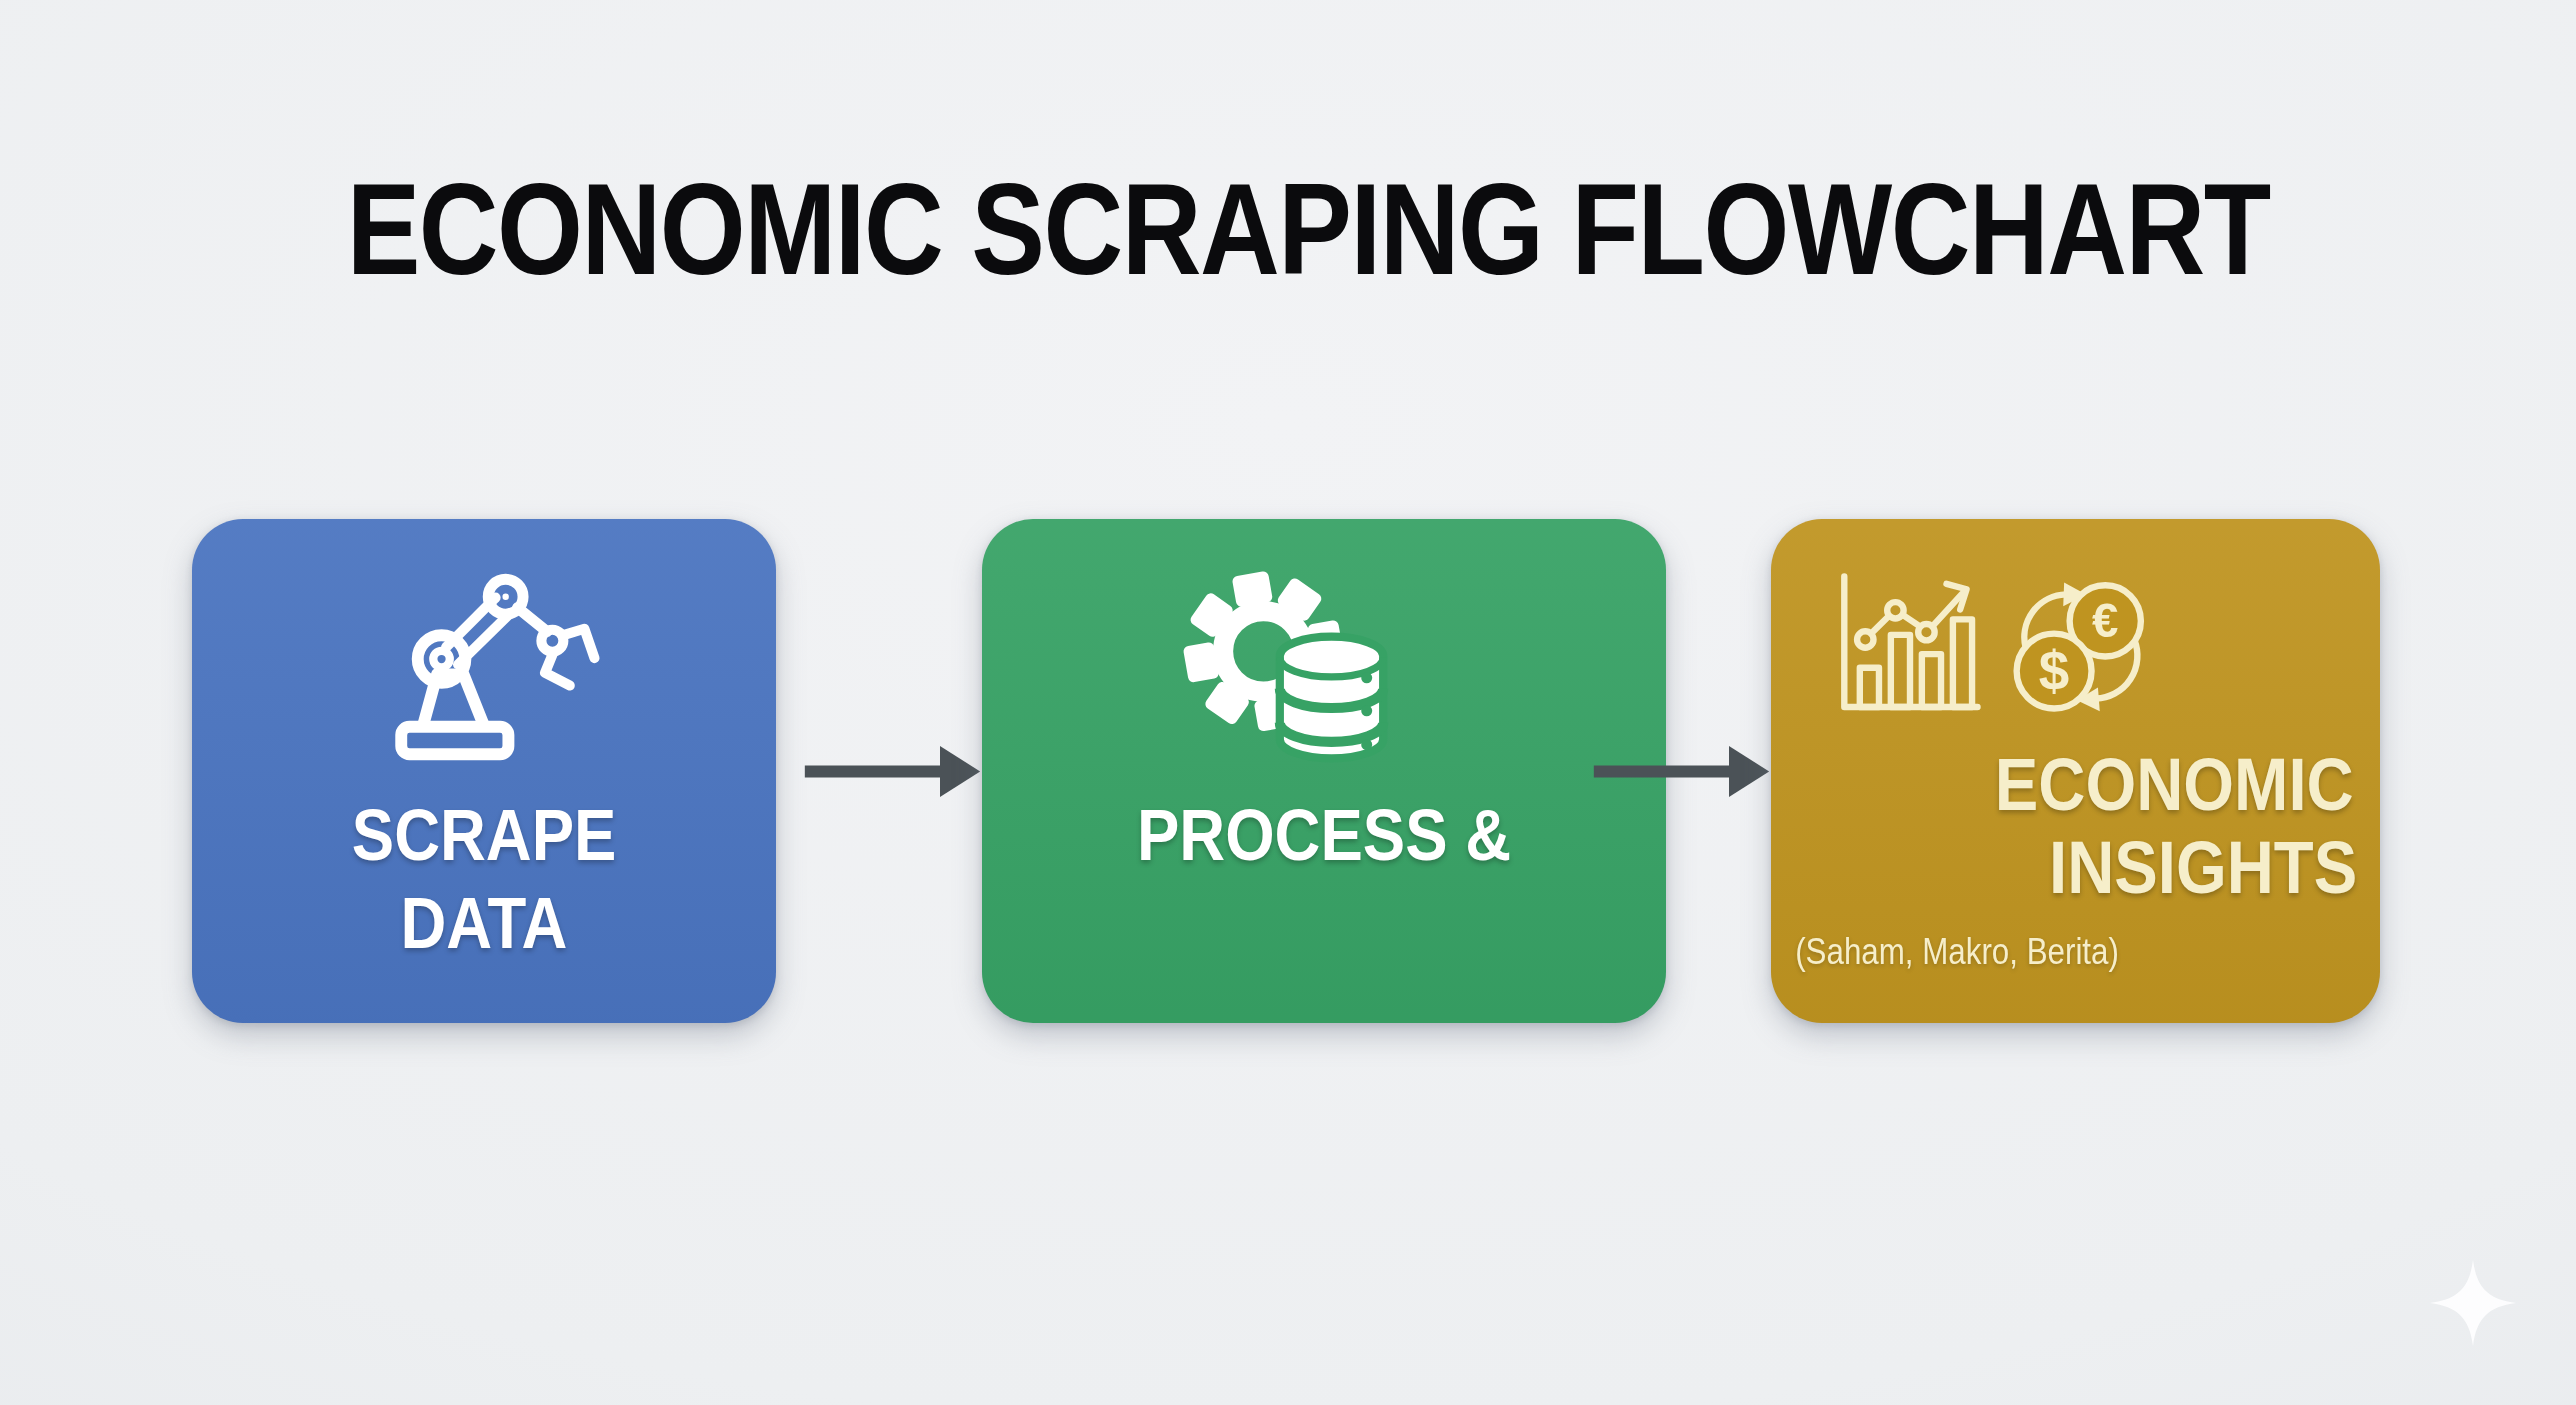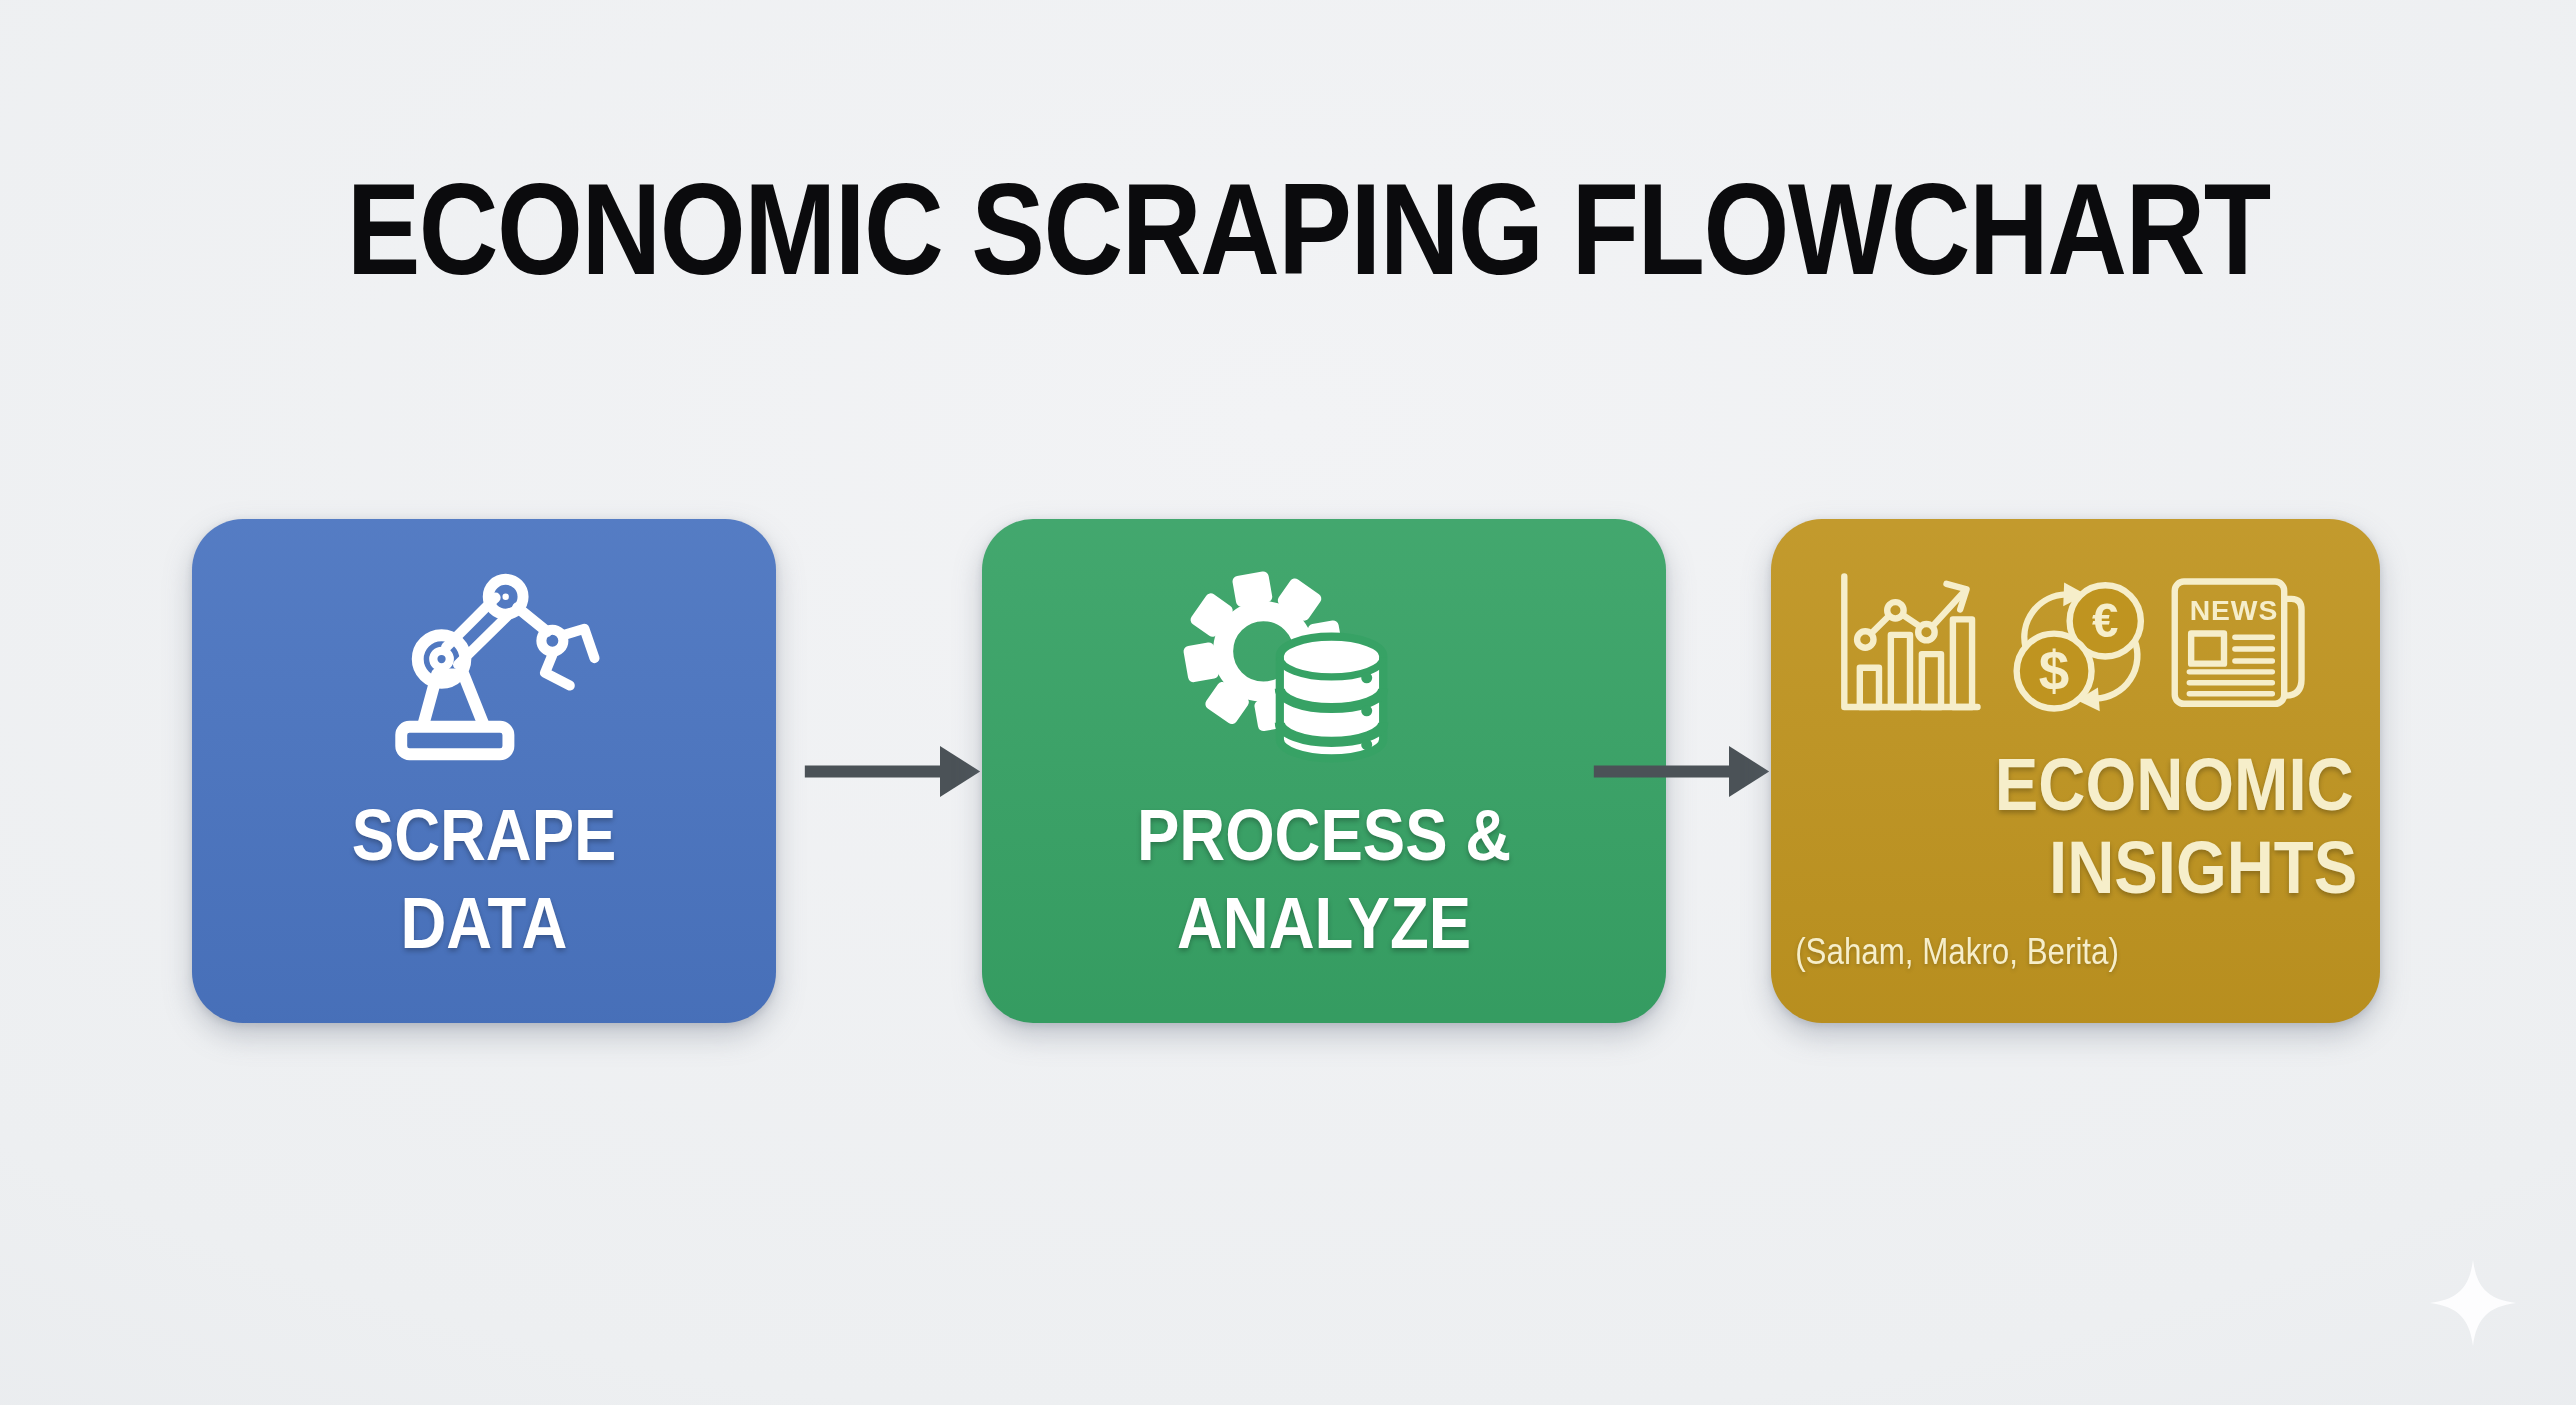--- a/index.html
+++ b/index.html
@@ -134,21 +134,20 @@
         <path class="db-line" stroke-width="8" d="M 108,99 A 56.5,21 0 0 0 221,99"></path>
         <path class="db-line" stroke-width="11" d="M 108,133 A 56.5,21 0 0 0 221,133"></path>
         <path class="db-line" stroke-width="11" d="M 108,170 A 56.5,21 0 0 0 221,170"></path>
         <circle class="db-dot" cx="203" cy="121" r="6"></circle>
         <circle class="db-dot" cx="203" cy="157" r="6"></circle>
         <circle class="db-dot" cx="203" cy="194" r="6"></circle>
       </svg>
     </div>
     <div class="box-label label-mid">
       <div><span class="cond">PROCESS &amp;</span></div>
-      <div><span class="cond">ANALYZE</span></div>
     </div>
   </div>
 
   <svg class="arrow" style="left:1592px;" width="179" height="97" viewBox="0 0 196 106">
     <line class="arrow-shaft" x1="2" y1="53" x2="152" y2="53"></line>
     <polygon class="arrow-head" points="150,25 194,53 150,81"></polygon>
   </svg>
 
   <div class="box box-gold">
 
@@ -179,36 +178,20 @@
         </g>
         <polygon fill="currentColor" points="56,8 80,21 55,34"></polygon>
         <polygon fill="currentColor" points="93,123 70,137 95,149"></polygon>
         <circle class="coin" cx="101" cy="50" r="39" stroke="currentColor" stroke-width="7"></circle>
         <circle class="coin" cx="45" cy="105" r="41" stroke="currentColor" stroke-width="7"></circle>
         <text class="coin-glyph" x="101" y="68" text-anchor="middle" font-size="52">€</text>
         <text class="coin-glyph" x="45" y="126" text-anchor="middle" font-size="60">$</text>
       </svg>
     </div>
 
-    <div class="icon gold-icon" style="left:399px; top:58px;">
-      <svg width="139" height="135" viewBox="0 0 152 148">
-        <g stroke="currentColor" fill="none" stroke-width="7" stroke-linecap="round" stroke-linejoin="round">
-          <rect x="5" y="5" width="120" height="134" rx="10"></rect>
-          <path d="M 125,24 L 133,24 Q 144,24 144,36 L 144,112 Q 144,130 126,130"></path>
-          <rect x="23" y="62" width="36" height="33"></rect>
-          <path d="M 71,66 L 112,66" stroke-width="6"></path>
-          <path d="M 71,79 L 112,79" stroke-width="6"></path>
-          <path d="M 71,92 L 112,92" stroke-width="6"></path>
-          <path d="M 21,104 L 112,104" stroke-width="6"></path>
-          <path d="M 21,116 L 112,116" stroke-width="6"></path>
-          <path d="M 21,128 L 112,128" stroke-width="6"></path>
-        </g>
-        <text class="news-glyph" x="70" y="47" text-anchor="middle">NEWS</text>
-      </svg>
-    </div>
 
     <div class="box-label gold-label">
       <div><span class="cond">ECONOMIC</span></div>
       <div><span class="cond">INSIGHTS</span></div>
     </div>
     <div class="gold-subtitle">
       <span class="cond">(Saham, Makro, Berita)</span>
     </div>
   </div>
 

